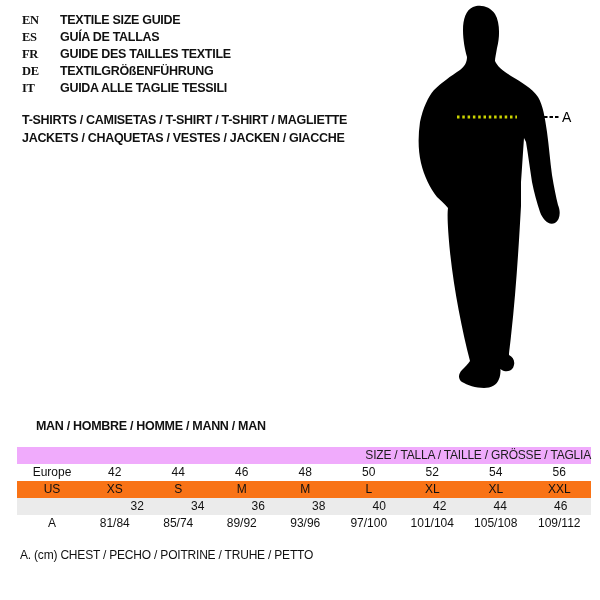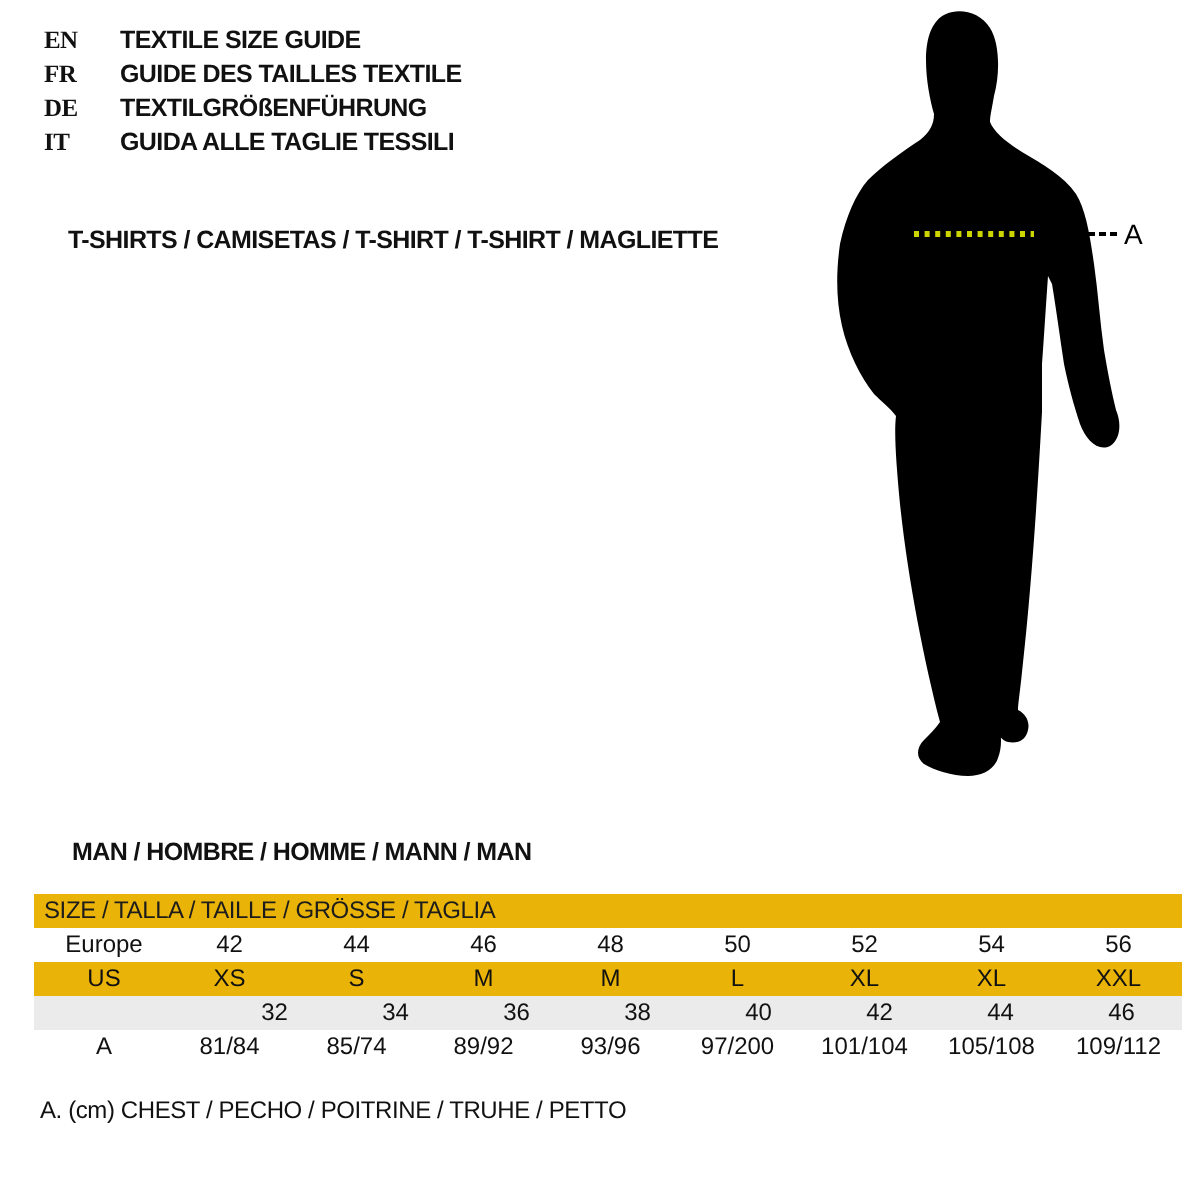--- a/index.html
+++ b/index.html
@@ -10,21 +10,21 @@
   }
   .abs{position:absolute;}
 
   
   .lang-block{top:12px;left:22px;}
   .lang-row{display:flex;line-height:17px;font-size:12.5px;font-weight:700;letter-spacing:-0.3px;}
   .lang-code{width:38px;flex:0 0 38px;font-family:Liberation Serif, serif;}
   .lang-label{white-space:nowrap;}
 
   
-  .category-block{top:111px;left:22px;margin-left:12px;}
+  .category-block{top:111px;left:22px;}
   .category-line{line-height:18px;font-size:12.5px;font-weight:700;letter-spacing:-0.3px;white-space:nowrap;}
 
   
   .figure-svg{top:0;left:0;width:600px;height:410px;pointer-events:none;}
   .measure-label-text{font-family:"Liberation Sans",sans-serif;font-size:14px;fill:#000;}
 
   
   .section-title{top:419px;left:20px;font-size:12.5px;font-weight:700;letter-spacing:-0.3px;margin:0;white-space:nowrap;padding-left:16px;}
 
   
@@ -43,35 +43,40 @@
 <body>
 
 <main>
 
   <section class="abs lang-block">
     <div class="lang-row">
       <span class="lang-code">EN</span>
       <span class="lang-label">TEXTILE SIZE GUIDE</span>
     </div>
     <div class="lang-row">
+      <span class="lang-code">ES</span>
+      <span class="lang-label">GUÍA DE TALLAS</span>
+    </div>
+    <div class="lang-row">
       <span class="lang-code">FR</span>
       <span class="lang-label">GUIDE DES TAILLES TEXTILE</span>
     </div>
     <div class="lang-row">
       <span class="lang-code">DE</span>
       <span class="lang-label">TEXTILGRÖßENFÜHRUNG</span>
     </div>
     <div class="lang-row">
       <span class="lang-code">IT</span>
       <span class="lang-label">GUIDA ALLE TAGLIE TESSILI</span>
     </div>
   </section>
 
   <section class="abs category-block">
     <div class="category-line">T-SHIRTS / CAMISETAS / T-SHIRT / T-SHIRT / MAGLIETTE</div>
+    <div class="category-line">JACKETS / CHAQUETAS / VESTES / JACKEN / GIACCHE</div>
   </section>
 
   <svg class="abs figure-svg" viewBox="0 0 600 410" width="600" height="410" xmlns="http://www.w3.org/2000/svg">
     <path fill="#000000" d="
       M473 7
       C480 4 490 6 495 14
       C500 22 500 37 497 48
       C496 54 495 58 495 61
       C497 66 503 71 511 76
       C521 82 532 88 538 97
@@ -106,35 +111,35 @@
       C465 50 463 40 463 30
       C463 19 466 10 473 7 Z"></path>
     <line x1="457" y1="117" x2="517" y2="117" stroke-width="3" stroke-dasharray="2.5 2.8" stroke="#ccd500"></line>
     <line x1="544" y1="117" x2="559" y2="117" stroke-width="2" stroke-dasharray="3.5 2" stroke="#000000"></line>
     <text class="measure-label-text" x="562" y="122">A</text>
   </svg>
 
   <h2 class="abs section-title">MAN / HOMBRE / HOMME / MANN / MAN</h2>
 
   <div class="abs tbl">
-    <div class="tbl-header" style="background: #eab308;">SIZE / TALLA / TAILLE / GRÖSSE / TAGLIA</div>
+    <div class="tbl-header" style="background: #f0abfc; text-align: right;">SIZE / TALLA / TAILLE / GRÖSSE / TAGLIA</div>
 
     <div class="tbl-row">
       <span class="tbl-label">Europe</span>
       <span class="tbl-cell">42</span>
       <span class="tbl-cell">44</span>
       <span class="tbl-cell">46</span>
       <span class="tbl-cell">48</span>
       <span class="tbl-cell">50</span>
       <span class="tbl-cell">52</span>
       <span class="tbl-cell">54</span>
       <span class="tbl-cell">56</span>
     </div>
 
-    <div class="tbl-row band" style="background: #eab308;">
+    <div class="tbl-row band" style="background: #f97316;">
       <span class="tbl-label">US</span>
       <span class="tbl-cell">XS</span>
       <span class="tbl-cell">S</span>
       <span class="tbl-cell">M</span>
       <span class="tbl-cell">M</span>
       <span class="tbl-cell">L</span>
       <span class="tbl-cell">XL</span>
       <span class="tbl-cell">XL</span>
       <span class="tbl-cell">XXL</span>
     </div>
@@ -150,21 +155,21 @@
       <span class="tbl-cell">44</span>
       <span class="tbl-cell">46</span>
     </div>
 
     <div class="tbl-row">
       <span class="tbl-label">A</span>
       <span class="tbl-cell">81/84</span>
       <span class="tbl-cell">85/74</span>
       <span class="tbl-cell">89/92</span>
       <span class="tbl-cell">93/96</span>
-      <span class="tbl-cell">97/200</span>
+      <span class="tbl-cell">97/100</span>
       <span class="tbl-cell">101/104</span>
       <span class="tbl-cell">105/108</span>
       <span class="tbl-cell">109/112</span>
     </div>
   </div>
 
   <p class="abs footnote">A. (cm) CHEST / PECHO / POITRINE / TRUHE / PETTO</p>
 
 </main>
 

